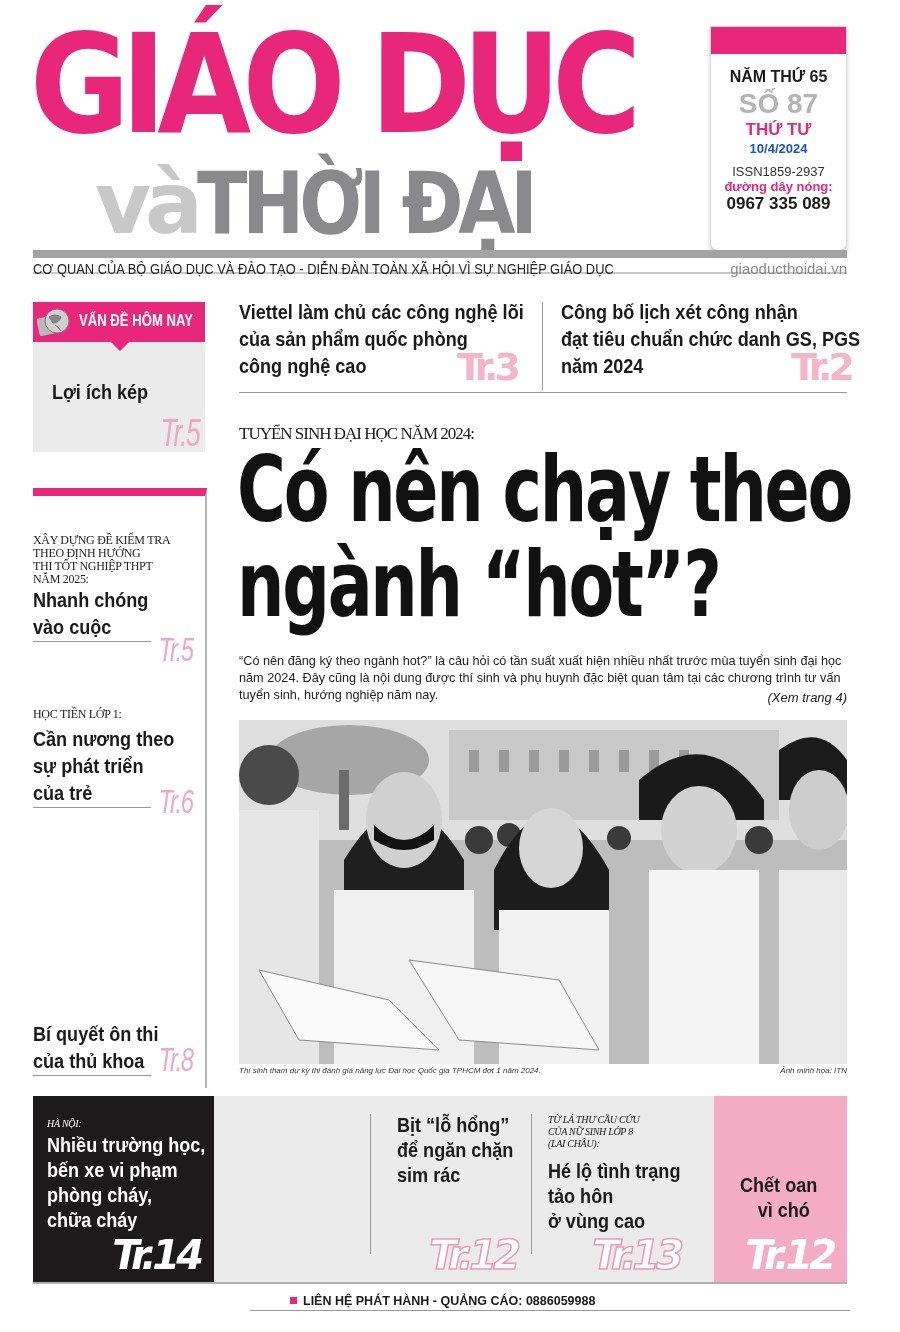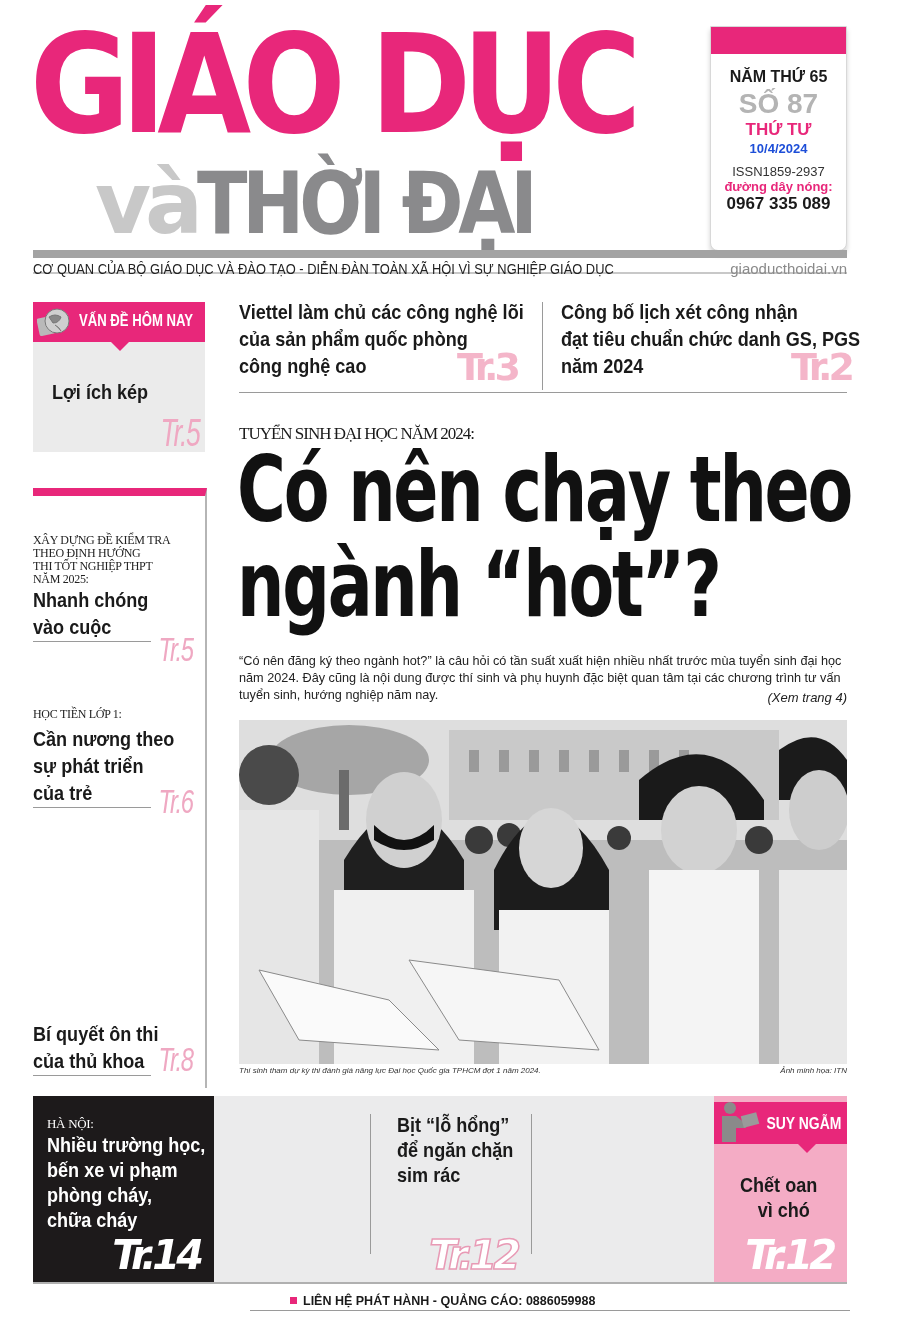--- a/index.html
+++ b/index.html
@@ -143,21 +143,21 @@
   .credit {
     left: 700px; top: 1066px; width: 147px; text-align: right; font-style: italic; font-size: 8px; color: #333;
   }
 
   
   .strip { left: 33px; top: 1096px; width: 814px; height: 188px; background: #ebebec; border-bottom: 2px solid #b0b0b0; }
   .cell { position: absolute; top: 0; height: 186px; }
   .cell-dark { left: 0; width: 181px; background: #1d1a1b; color: #fff; }
   .cell-pink { right: 0; width: 133px; background: #f4acc5; }
   .cell-sep { position: absolute; top: 18px; width: 1px; height: 140px; background: #9a9a9a; }
-  .cell .k { font-family: "Liberation Serif", serif; font-size: 13px; line-height: 12px; letter-spacing: -0.3px; }
+  .cell .k { font-family: "Liberation Serif", serif; font-size: 10px; line-height: 12px; letter-spacing: -0.3px; font-style: italic; }
   .cell .t {
     font-weight: bold; font-size: 21px; line-height: 25px;
     transform: scaleX(0.86); transform-origin: left top; white-space: nowrap;
   }
   .outline-page {
     position: absolute; font-family: "DejaVu Sans", sans-serif; font-weight: bold; font-style: italic;
     font-size: 40px; letter-spacing: -4px; color: #ffffff;
     -webkit-text-stroke: 1.5px #e89ab5;
   }
   .solid-page-white {
@@ -362,30 +362,35 @@
   <div class="cell" style="left:338px; width:160px;">
     <div class="t" style="position:absolute; left:26px; top:16px;">
       <div>Bịt “lỗ hổng”</div>
         <div>để ngăn chặn</div>
         <div>sim rác</div>
     </div>
     <span class="outline-page" style="right:14px; top:136px;">Tr.12</span>
   </div>
   <div class="cell-sep" style="left:498px;"></div>
 
+  <div class="cell" style="left:499px; width:182px;">
+    <div class="k" style="position:absolute; left:16px; top:18px;">
+      <div>TỪ LÁ THƯ CẦU CỨU</div>
+        <div>CỦA NỮ SINH LỚP 8</div>
+        <div>(LAI CHÂU):</div>
+    </div>
+    <div class="t" style="position:absolute; left:16px; top:62px;">
+      <div>Hé lộ tình trạng</div>
+        <div>tảo hôn</div>
+        <div>ở vùng cao</div>
+    </div>
+    <span class="outline-page" style="right:34px; top:136px;">Tr.13</span>
+  </div>
 
   <div class="cell cell-pink">
-    <div class="suy-head">
-      <svg class="reader-icon" viewBox="0 0 44 44">
-        <circle cx="12" cy="8" r="6" fill="#8a8a8a"></circle>
-        <path d="M4 16 h14 l10 8 v4 h-10 v14 h-14 z" fill="#8a8a8a"></path>
-        <rect x="24" y="14" width="16" height="12" fill="#9a9a9a" transform="rotate(-15 32 20)"></rect>
-      </svg>
-      <span class="suy-label">SUY NGẪM</span>
-    </div>
     <div class="t" style="position:absolute; left:26px; top:76px; text-align:center; color:#1a1a1a;">
       <div>Chết oan</div>
         <div style="padding-left:12px;">vì chó</div>
     </div>
     <span class="solid-page-white" style="right:14px; top:136px;">Tr.12</span>
   </div>
 </div>
 
 <div class="abs footer">
   <span class="sq"></span><span>LIÊN HỆ PHÁT HÀNH - QUẢNG CÁO:  0886059988</span>

